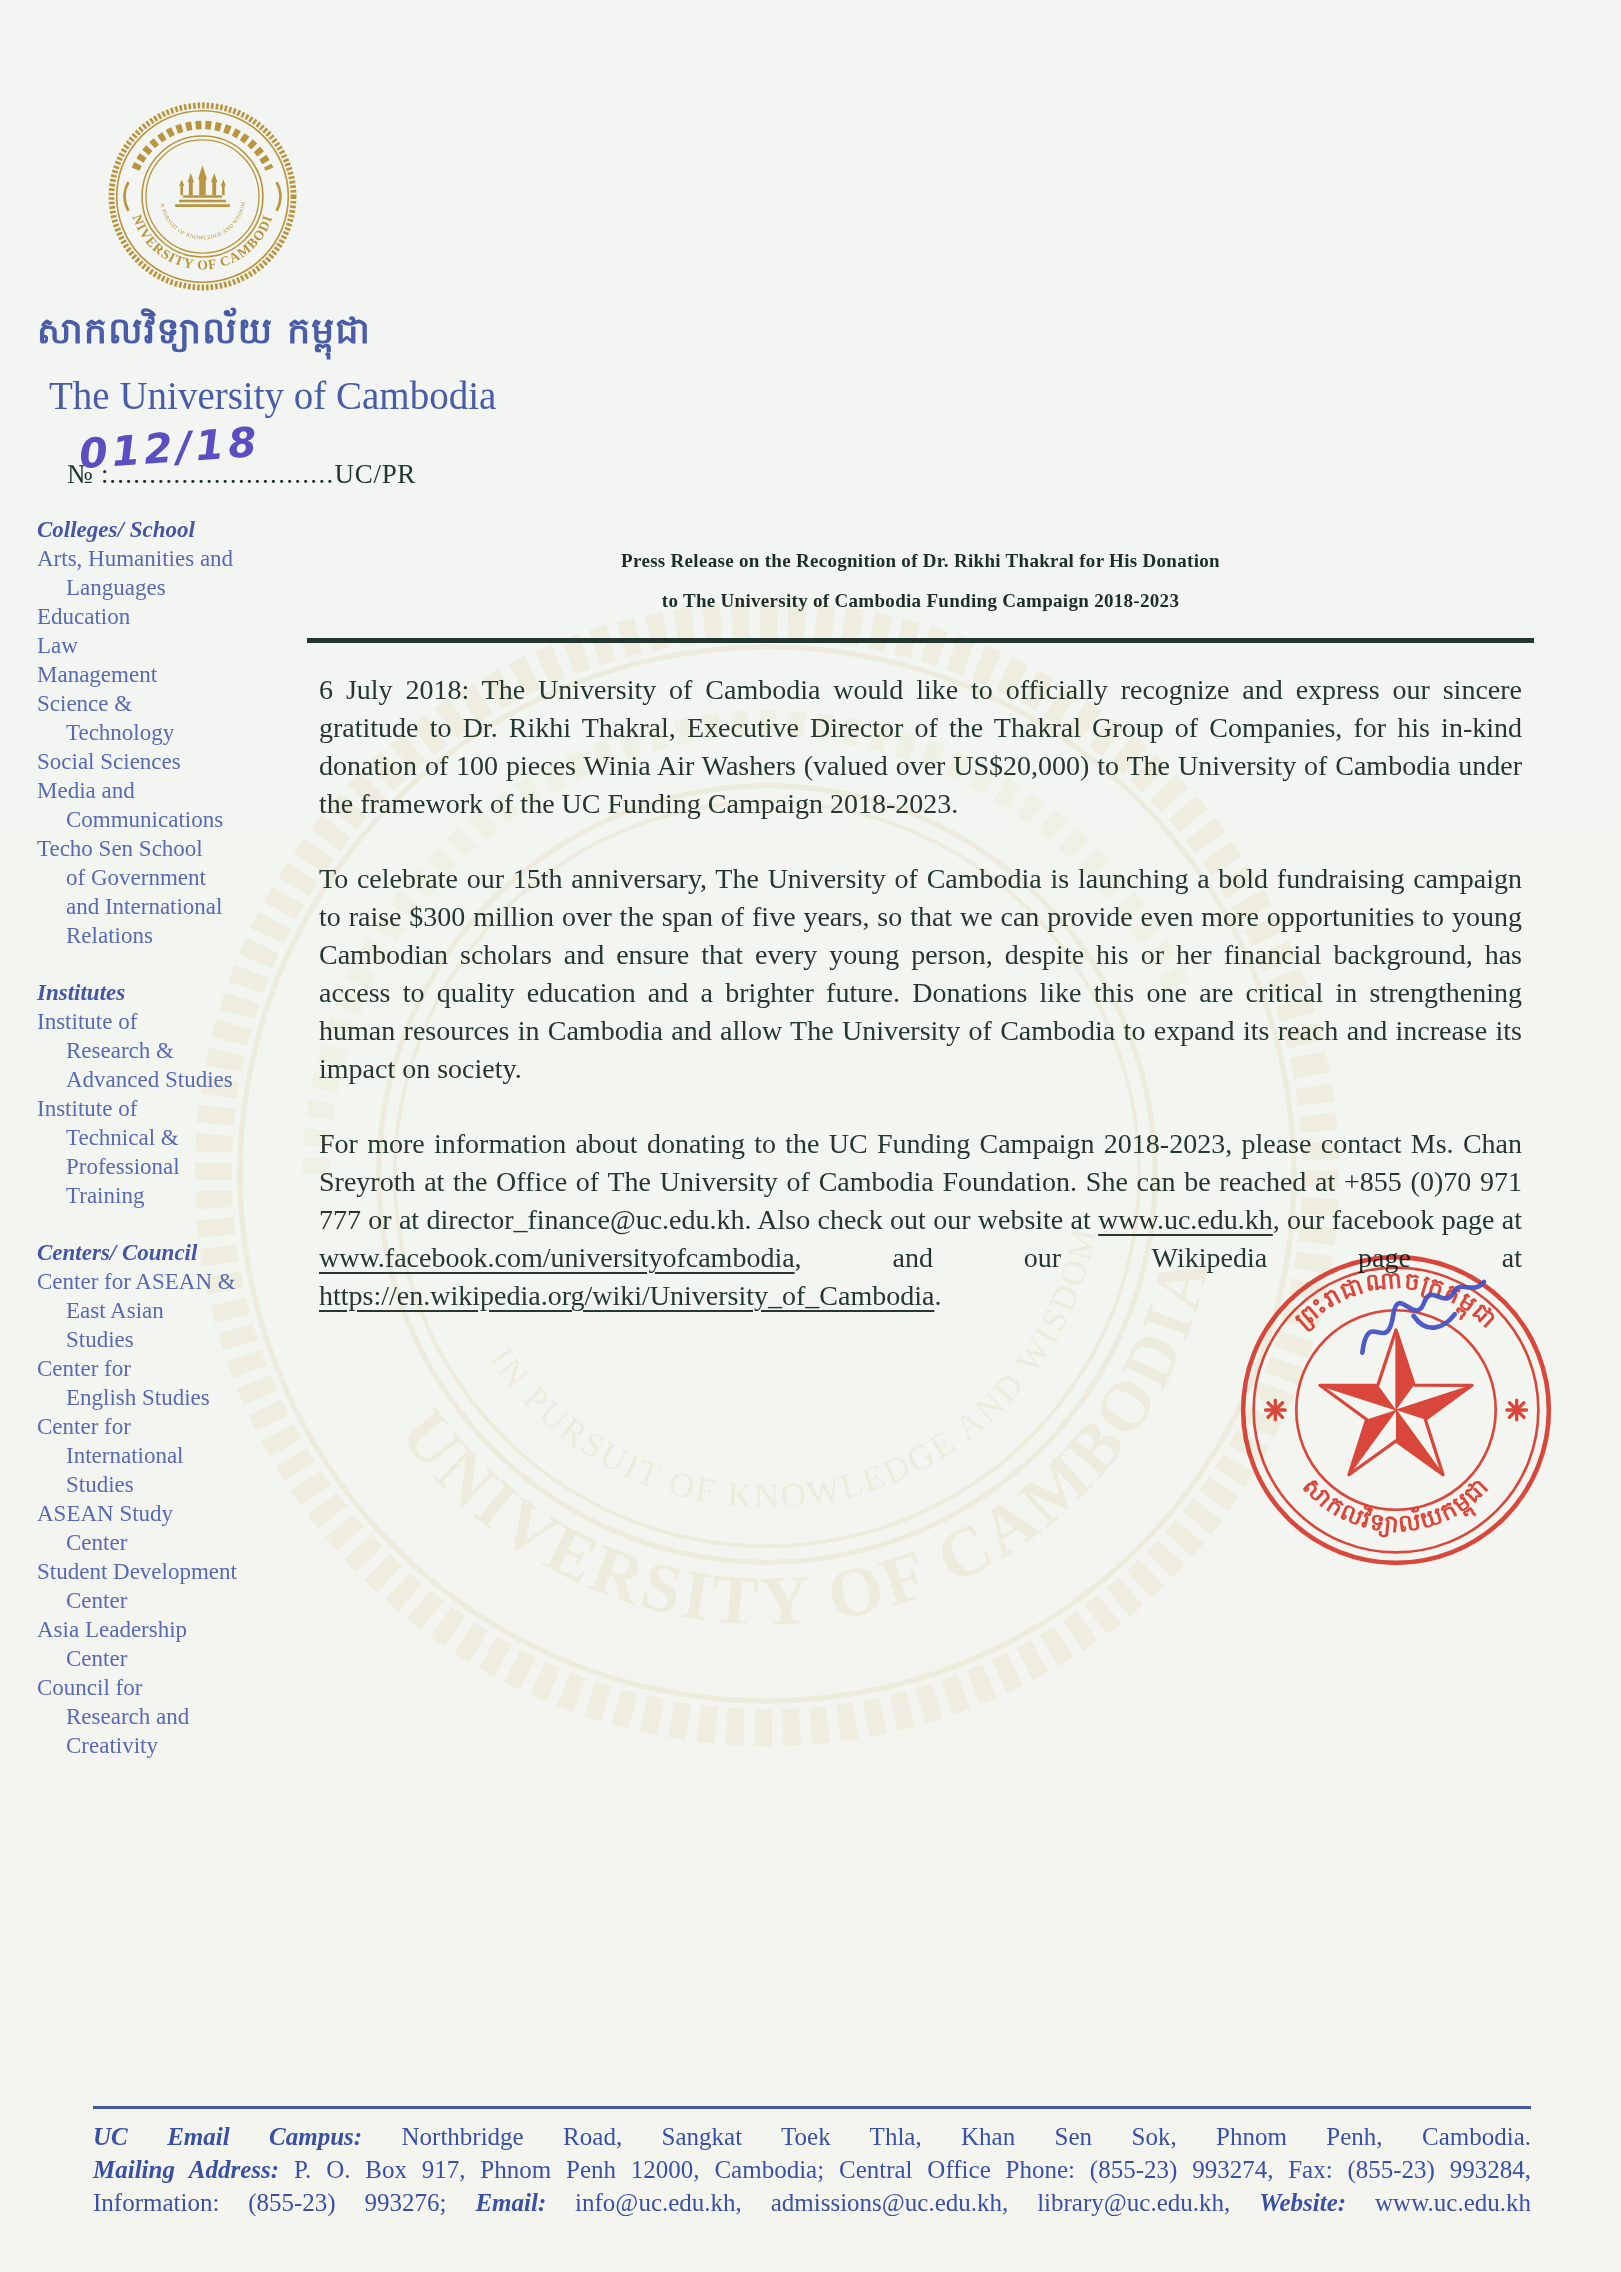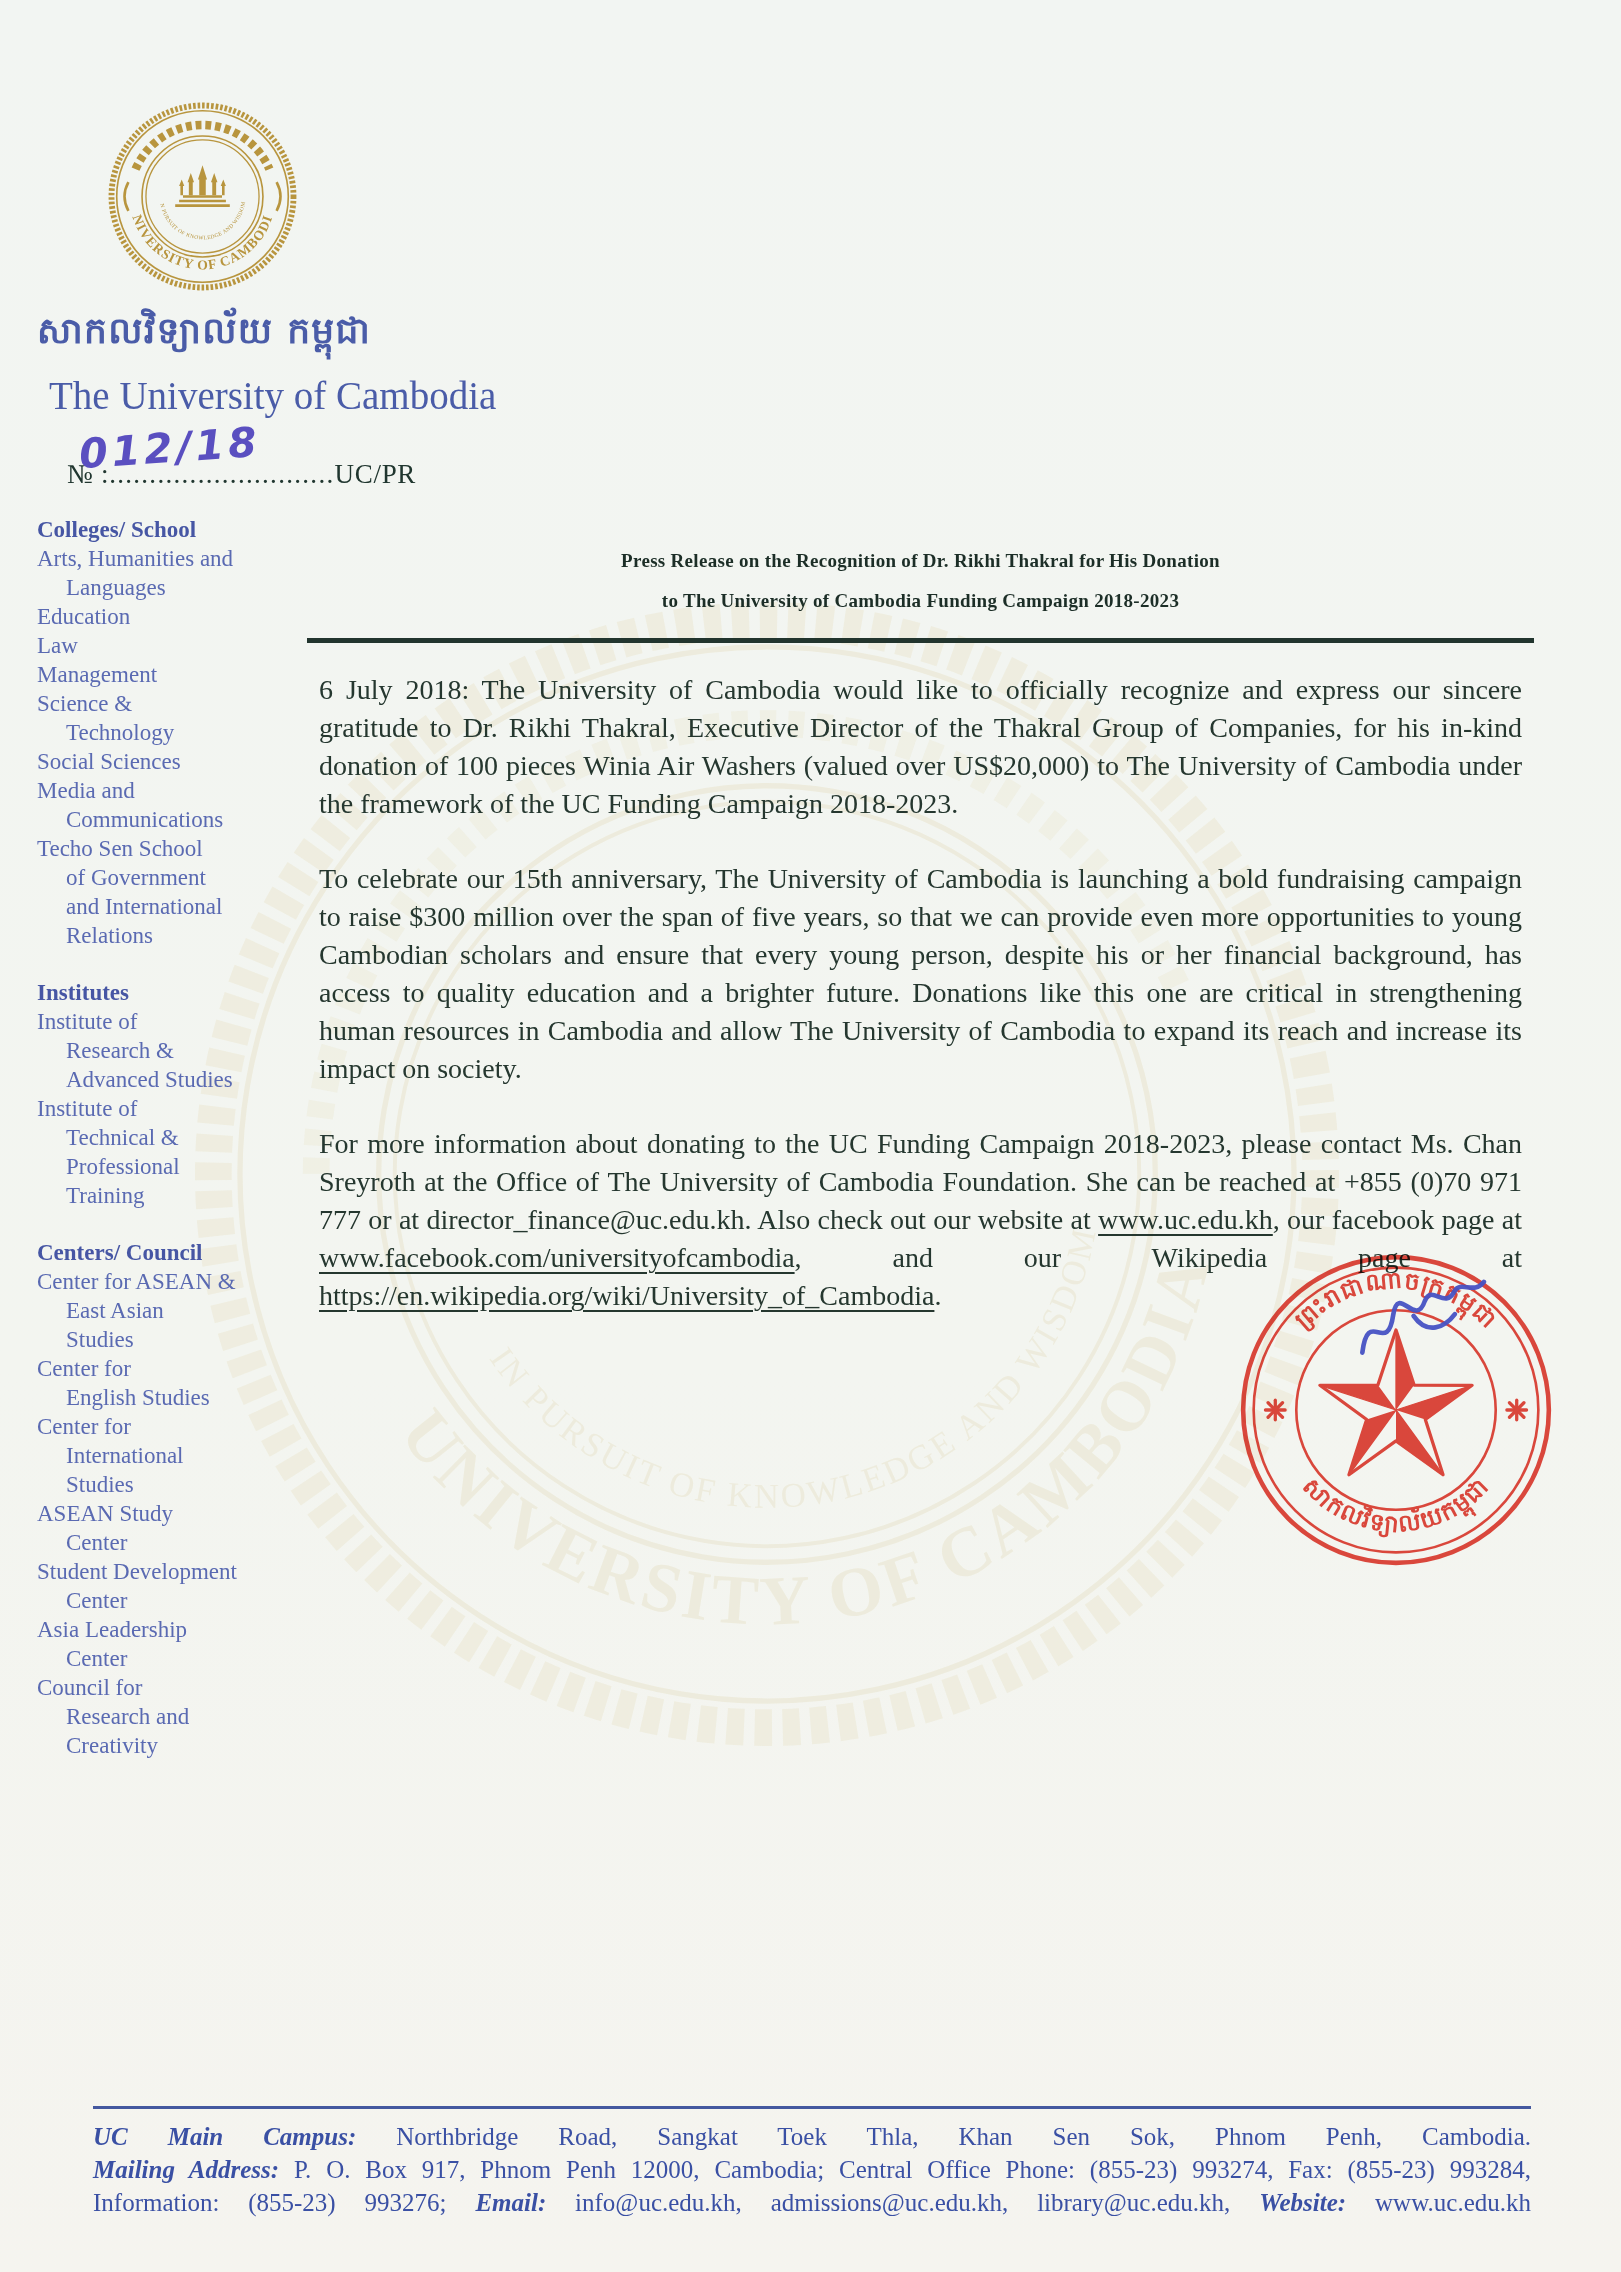--- a/index.html
+++ b/index.html
@@ -34,21 +34,21 @@
     font-family:"DejaVu Sans",sans-serif; font-style:italic; font-weight:700;
     font-size:41px; color:#5a4fc0; letter-spacing:4px;
     transform:rotate(-4deg); white-space:nowrap;
   }
   
   .sidebar{
     position:absolute; left:37px; top:515px; width:267px;
     font-size:23px; line-height:29px; color:#5a6ab2;
   }
   .sb-section{margin-bottom:28px;}
-  .sb-head{font-weight:bold; color:#4656a4;}
+  .sb-head{font-weight:bold; color:#4656a4;font-style:italic;}
   .sb-item{white-space:pre-line; padding-left:29px; text-indent:-29px;}
   
   .main{position:absolute; left:307px; top:541px; width:1227px; color:#25372f;}
   .pr-title{
     text-align:center; font-weight:bold; font-size:19px; line-height:40px;
     color:#1c2e27; letter-spacing:0.3px;
   }
   .title-rule{height:4.7px; background:#22352e; margin-top:17.3px;}
   .para{
     margin:12px; margin-top:28px; text-align:justify;
@@ -234,19 +234,19 @@
 
   <svg class="signature" viewBox="0 0 240 140">
     <g fill="none" stroke="#4753c4" stroke-width="7" stroke-linecap="round" transform="rotate(-8 120 70)">
       <path d="M 12 96 C 30 28, 48 108, 66 46 C 80 0, 96 72, 116 32 C 130 8, 144 50, 162 24 C 174 8, 190 34, 208 16"></path>
       <path d="M 96 52 C 112 84, 140 76, 158 58"></path>
     </g>
   </svg>
 
   <footer class="footer">
     <div class="footer-rule"></div>
-    <div class="f-line"><span class="fb">UC Main Campus:</span><span> Northbridge Road, Sangkat Toek Thla, Khan Sen Sok, Phnom Penh, Cambodia.</span></div>
+    <div class="f-line"><span class="fb">UC Email Campus:</span><span> Northbridge Road, Sangkat Toek Thla, Khan Sen Sok, Phnom Penh, Cambodia.</span></div>
     <div class="f-line"><span class="fb">Mailing Address:</span><span> P. O. Box 917, Phnom Penh 12000, Cambodia; Central Office Phone: (855-23) 993274, Fax: (855-23) 993284,</span></div>
     <div class="f-line"><span>Information: (855-23) 993276; </span><span class="fb">Email:</span><span> info@uc.edu.kh, admissions@uc.edu.kh, library@uc.edu.kh, </span><span class="fb">Website:</span><span> www.uc.edu.kh</span></div>
   </footer>
 
 </div>
 
 
 </body></html>

